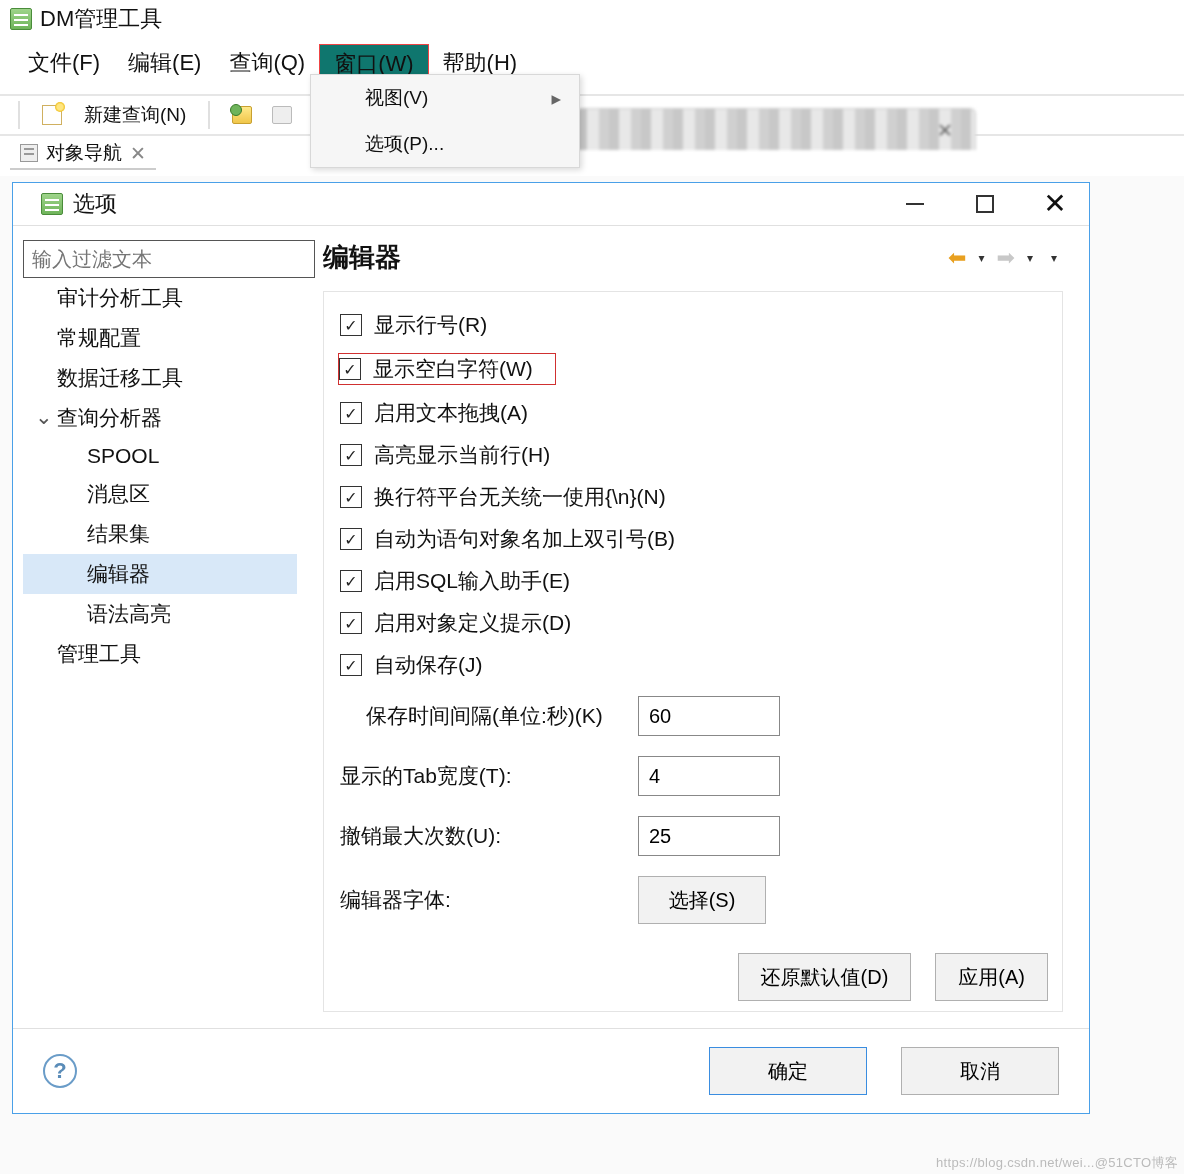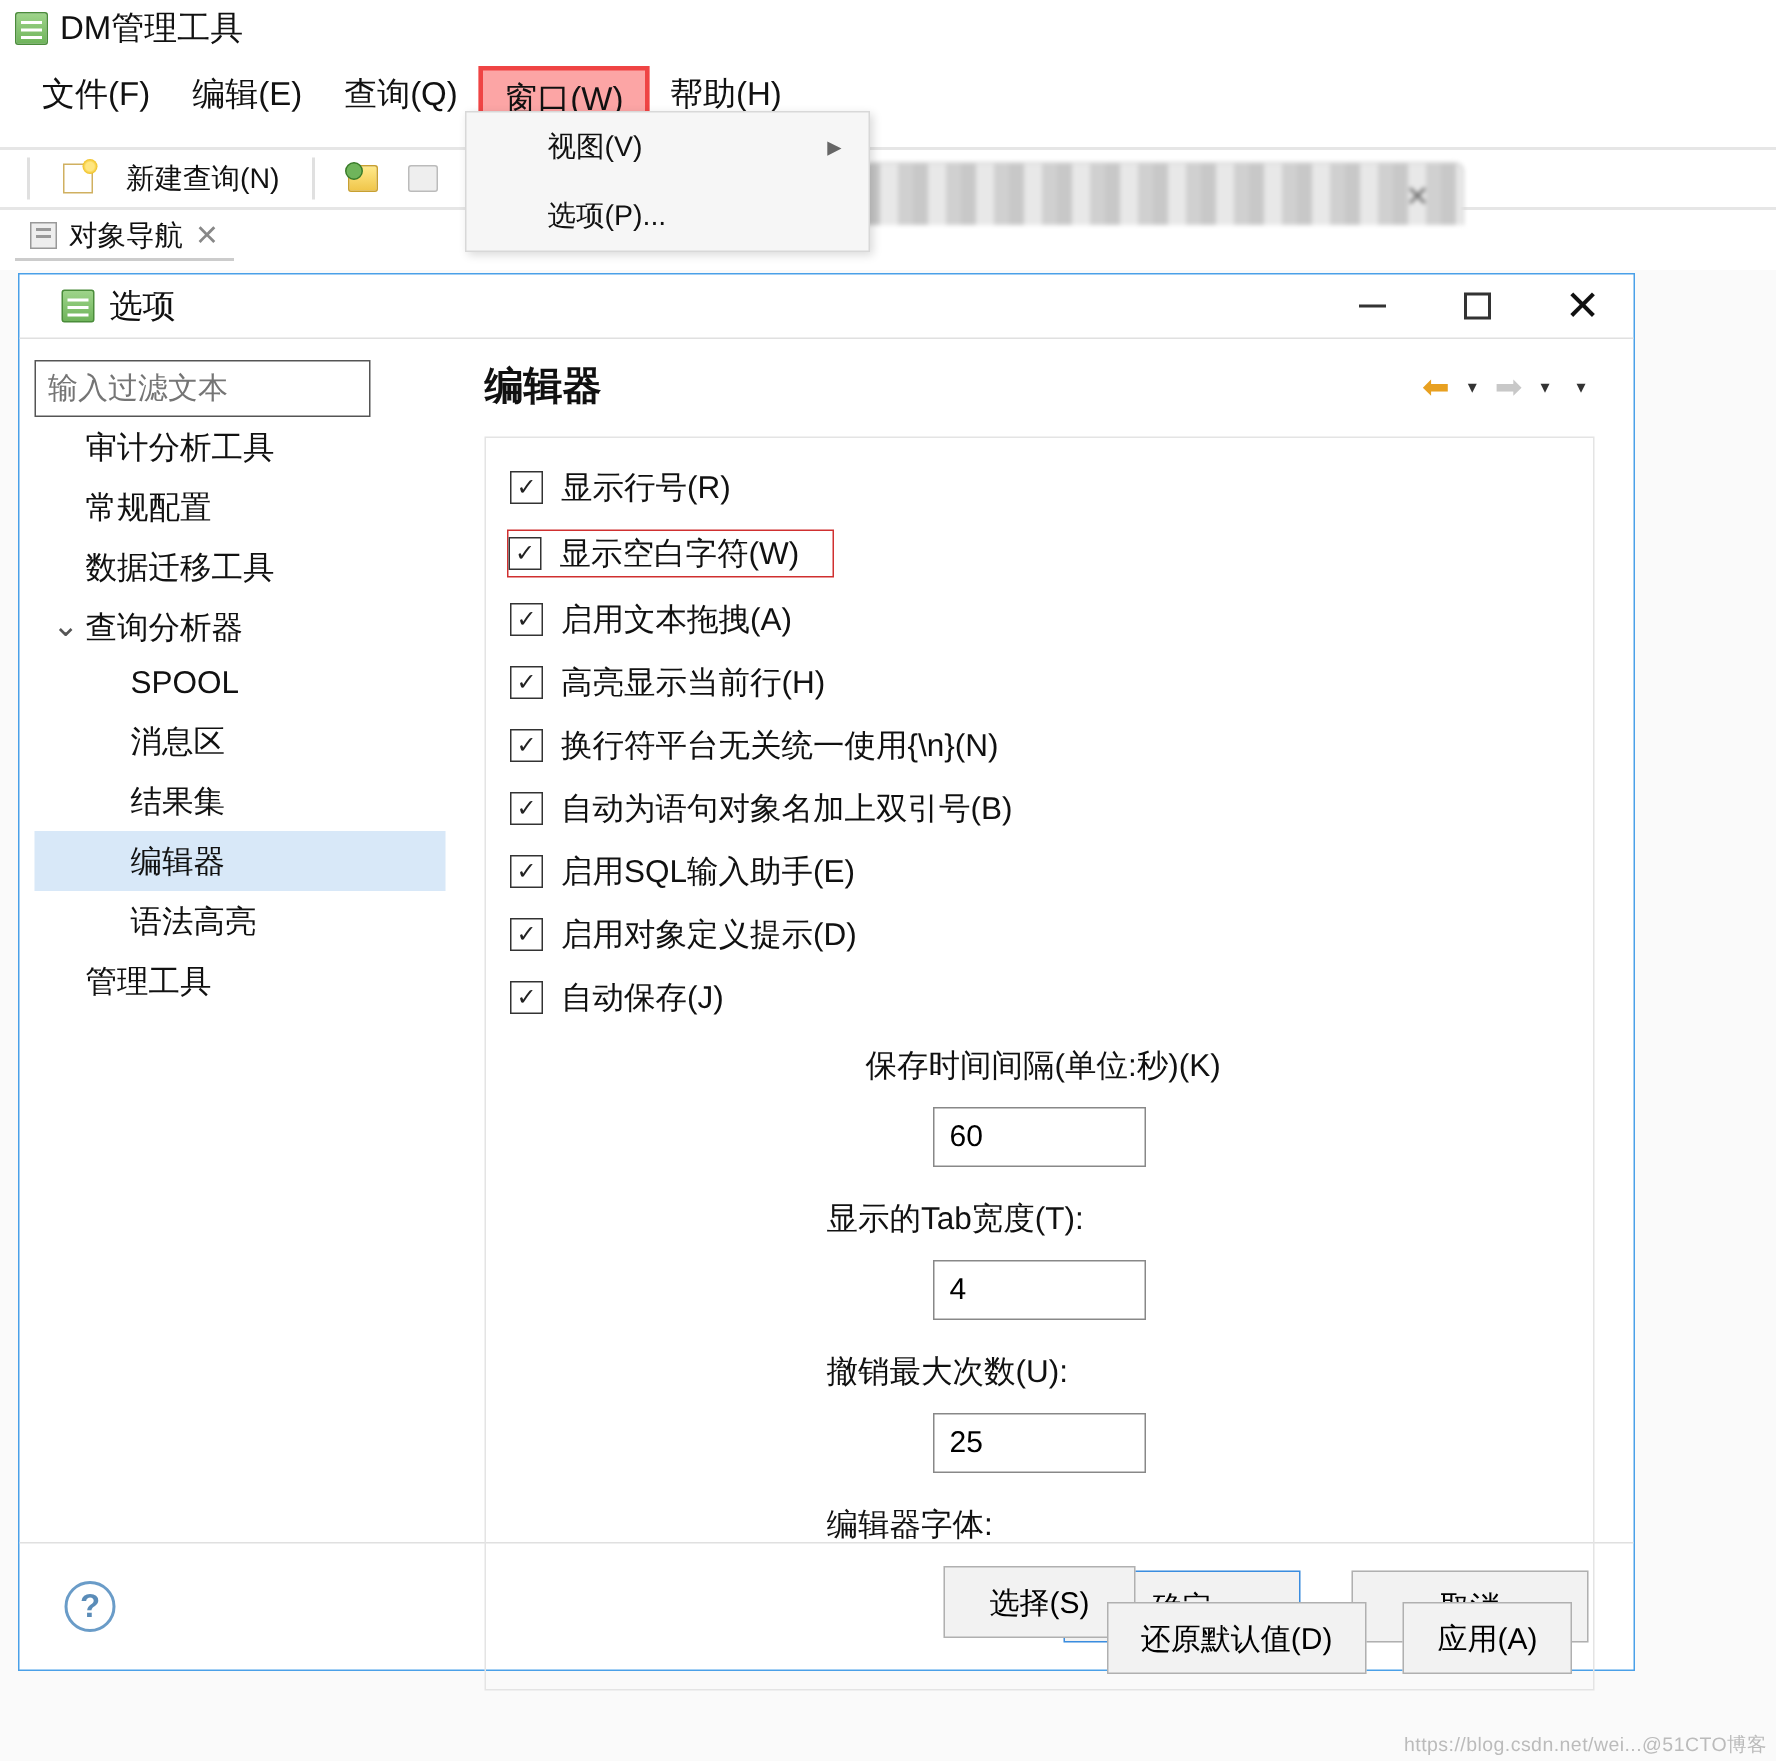--- a/index.html
+++ b/index.html
@@ -32,21 +32,21 @@
     width:22px; height:22px; background:linear-gradient(#9ed48a,#6fb45b);
     border:1px solid #4a8c3a; border-radius:2px; position:relative;
   }
   .db-icon::after{content:"";position:absolute;left:3px;right:3px;top:5px;height:2px;background:#fff;box-shadow:0 5px 0 #fff,0 10px 0 #fff;}
   .menu-bar {
     display: flex;
     font-size: 22px;
     padding: 4px 0 10px 14px;
   }
   .menu-item { padding: 4px 14px; }
-  .menu-item.active { background:#fca5a5; border:3px solid #ef4444; }
+  .menu-item.active { background:#0f766e; border:1px solid #ef4444; }
   .toolbar {
     display:flex; align-items:center; gap:8px;
     border-top:2px solid #e6e6e6; border-bottom:2px solid #e6e6e6;
     padding:4px 10px;
   }
   .tb-sep{width:2px;height:28px;background:#e0e0e0;margin:0 8px;}
   .tb-btn{display:flex;align-items:center;gap:22px;padding:2px 6px;}
   .newquery-icon{width:20px;height:20px;background:#fff;border:1px solid #d0b060;position:relative;}
   .newquery-icon::before{content:"";position:absolute;right:-4px;top:-4px;width:10px;height:10px;background:radial-gradient(circle,#ffe680 40%,#f0c020 70%);border-radius:50%;}
   .folder-icon{width:20px;height:18px;background:linear-gradient(#ffe98a,#f0c64a);border:1px solid #c8a030;border-radius:2px;position:relative;}
@@ -86,21 +86,21 @@
   }
   .dlg-title-left{display:flex;align-items:center;gap:10px;font-size:22px;padding-left:16px;}
   .win-btns{display:flex;gap:30px;align-items:center;}
   .win-btn{width:40px;height:30px;display:flex;align-items:center;justify-content:center;}
   .min-ic{width:18px;height:2px;background:#333;}
   .max-ic{width:18px;height:18px;border:2px solid #333;}
   .x-ic{font-size:28px;line-height:20px;font-family:Arial;}
   .dlg-body{flex:1;display:flex;border-top:1px solid #e0e0e0;min-height:0;}
   .dlg-sidebar{width:294px;padding:14px 10px 10px 10px;}
   .filter-input{
-    width:224px;height:38px;border:1px solid #555;padding:2px 8px;font-size:20px;color:#777;
+    width:292px;height:38px;border:1px solid #555;padding:2px 8px;font-size:20px;color:#777;
     font-family:inherit;
   }
   .tree{margin-top:0;font-size:21px;}
   .tree .lvl1{padding:6px 4px 6px 34px;}
   .tree .caret{display:inline-block;width:18px;margin-left:-22px;margin-right:4px;color:#555;transform:translateY(-1px);}
   .tree .lvl2{padding:6px 4px 6px 64px;}
   .tree .sel{background:#d8e8f8;}
   .dlg-main{flex:1;padding:14px 26px 16px 16px;display:flex;flex-direction:column;min-width:0;}
   .dlg-main-head{display:flex;align-items:center;justify-content:space-between;}
   .section-title{font-size:26px;font-weight:600;}
@@ -112,21 +112,21 @@
   .options-area{
     margin-top:16px;border:1px solid #e4e4e4;padding:12px 14px 24px 14px;
     flex:1; position:relative;
   }
   .chk-row{display:flex;align-items:center;gap:12px;padding:7px 2px;font-size:21px;}
   .chk{
     width:22px;height:22px;border:1.5px solid #333;display:inline-flex;align-items:center;justify-content:center;
     font-size:16px;color:#222;background:#fff;
   }
   .red-box{border:1.5px solid #d03030;padding:1px 22px 1px 0;margin-left:-2px;}
-  .field-row{display:flex;align-items:center;padding:10px 2px;font-size:21px;gap:14px;flex-direction:column;}
+  .field-row{display:flex;align-items:center;padding:10px 2px;font-size:21px;gap:14px;}
   .field-row .lbl{width:284px;}
   .field-row .lbl.indent{padding-left:26px;}
   .num-input{width:142px;height:40px;border:1px solid #888;padding:2px 10px;font-size:20px;font-family:inherit;}
   .font-val{width:276px;}
   .sel-btn{width:128px;height:42px;border:1px solid #b0b0b0;background:#f2f2f2;}
   .bottom-btns{position:absolute;right:14px;bottom:10px;display:flex;gap:24px;}
   .btn{height:48px;padding:0 22px;border:1px solid #b0b0b0;background:#f2f2f2;font-size:20px;display:flex;align-items:center;justify-content:center;font-family:inherit;}
   .dlg-footer{
     border-top:1px solid #e0e0e0;padding:18px 30px;display:flex;align-items:center;justify-content:space-between;
   }

